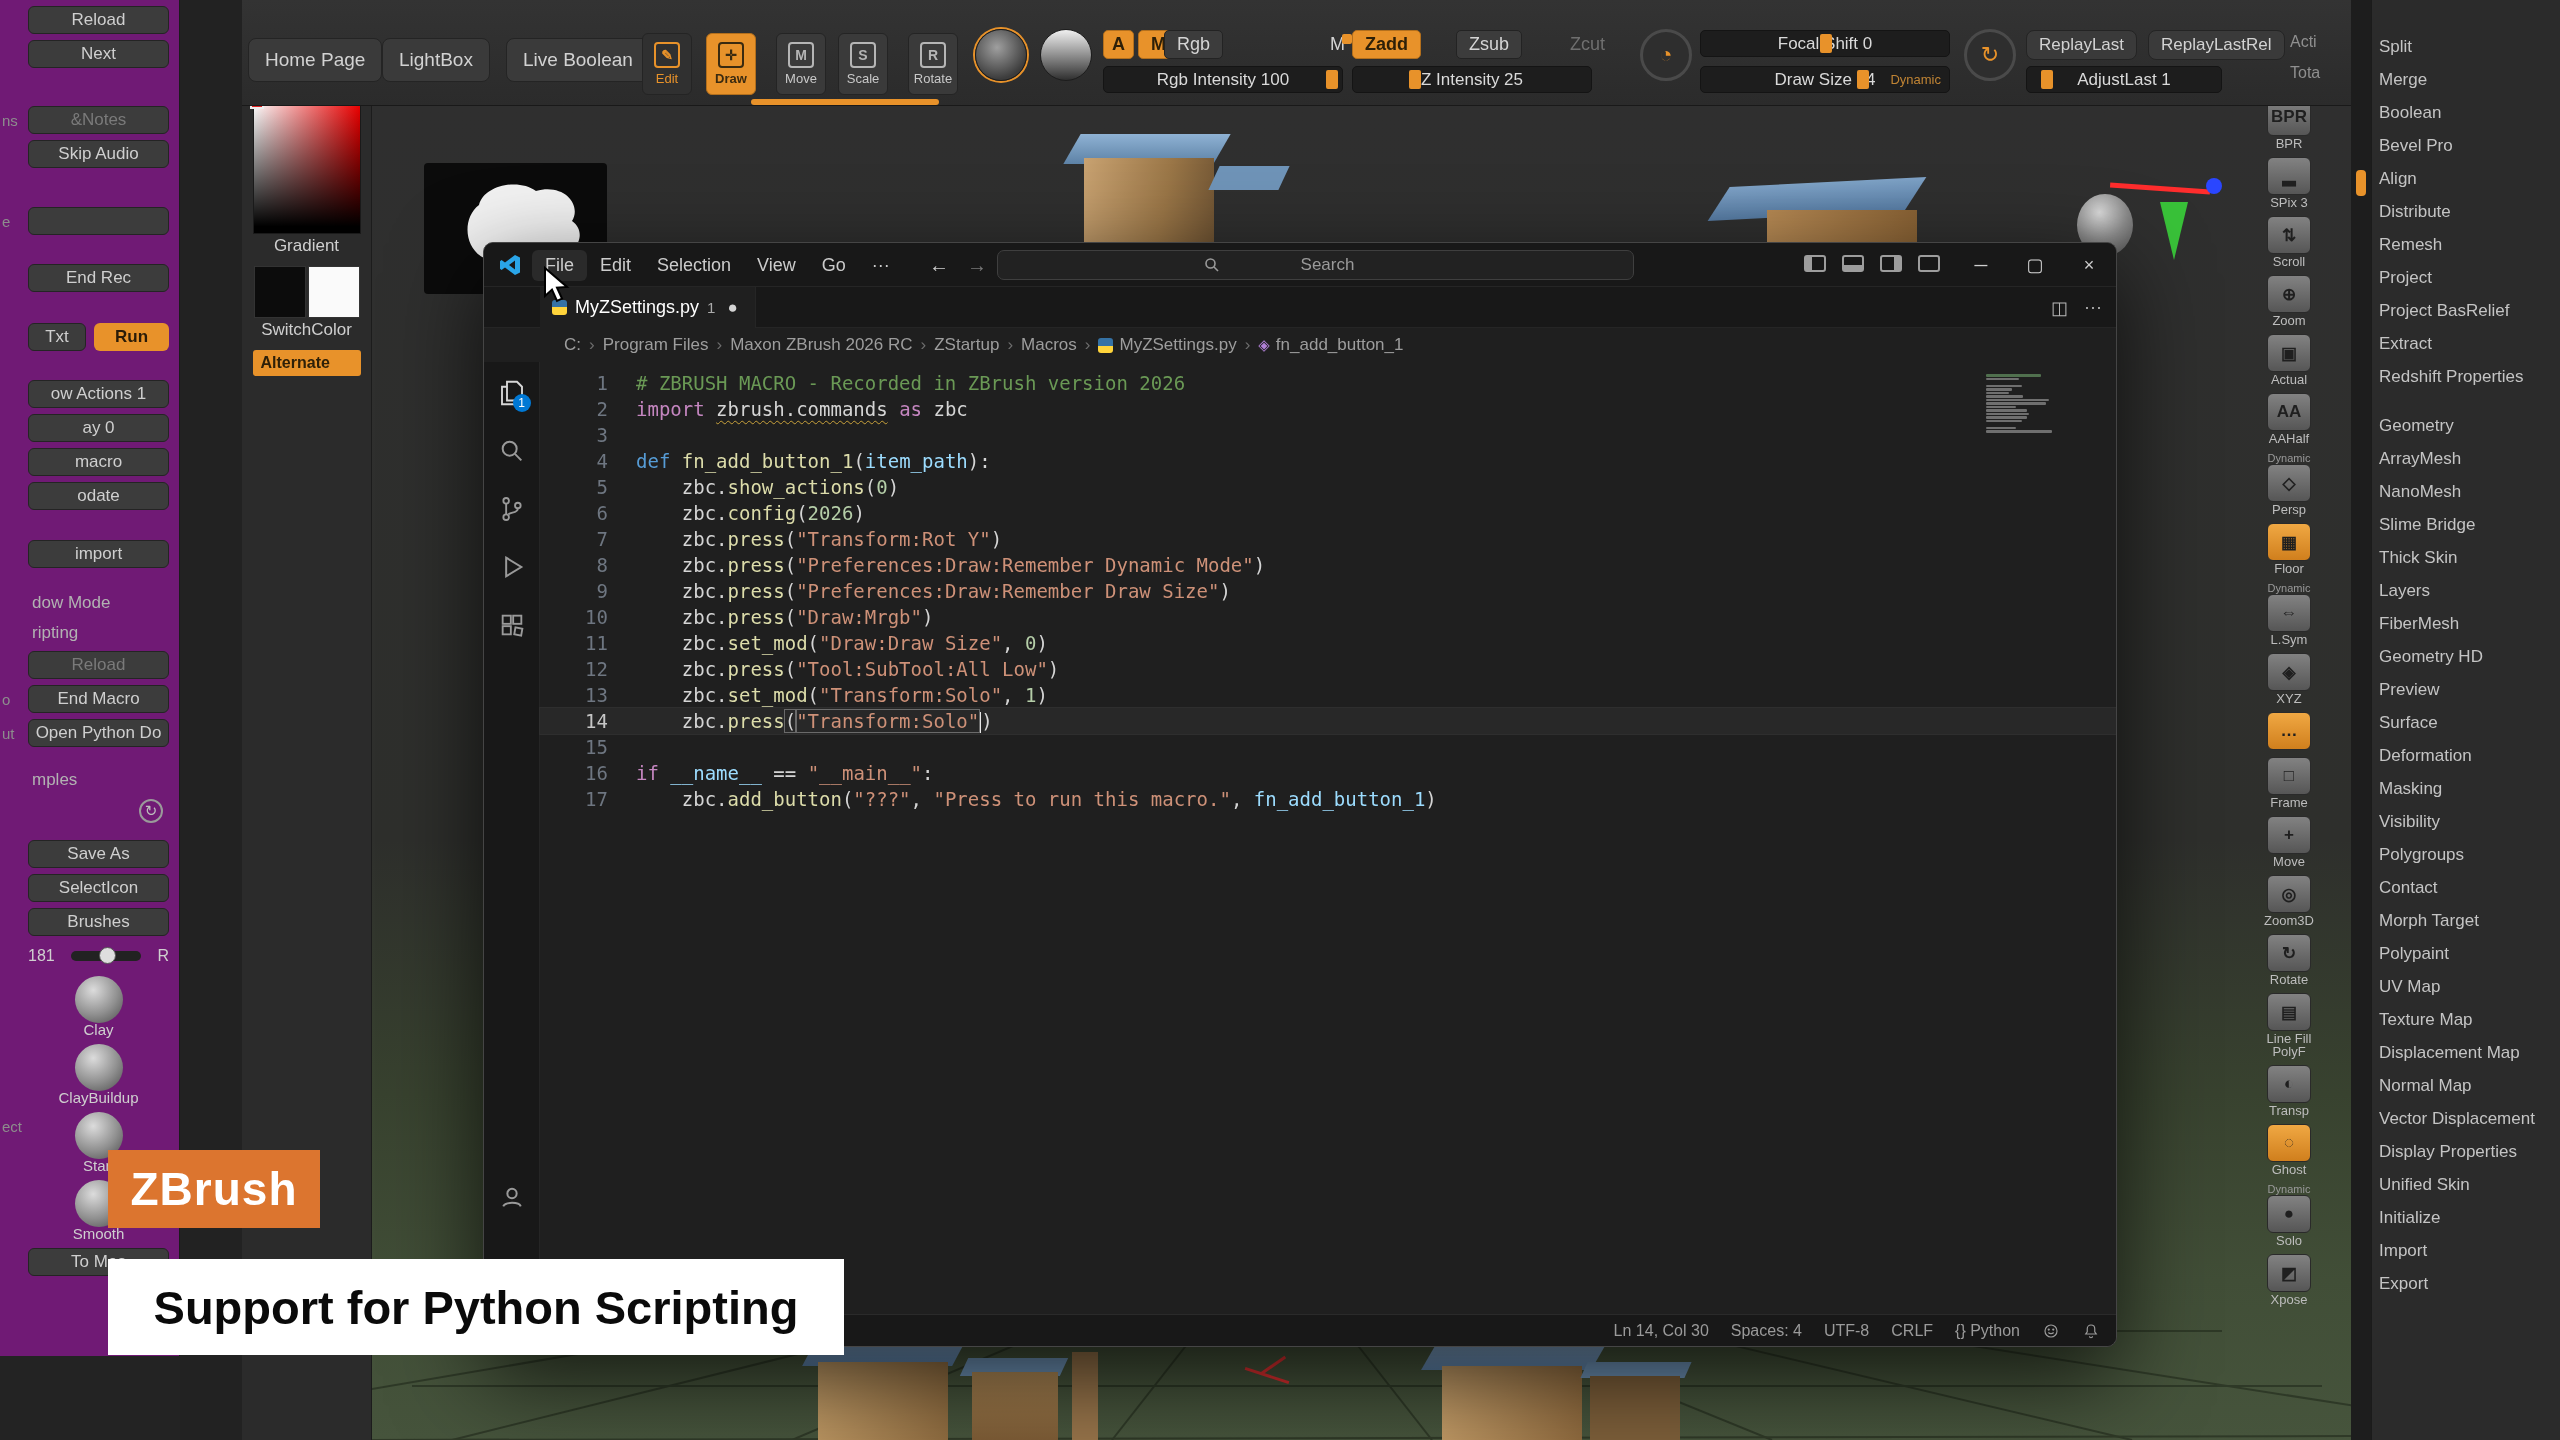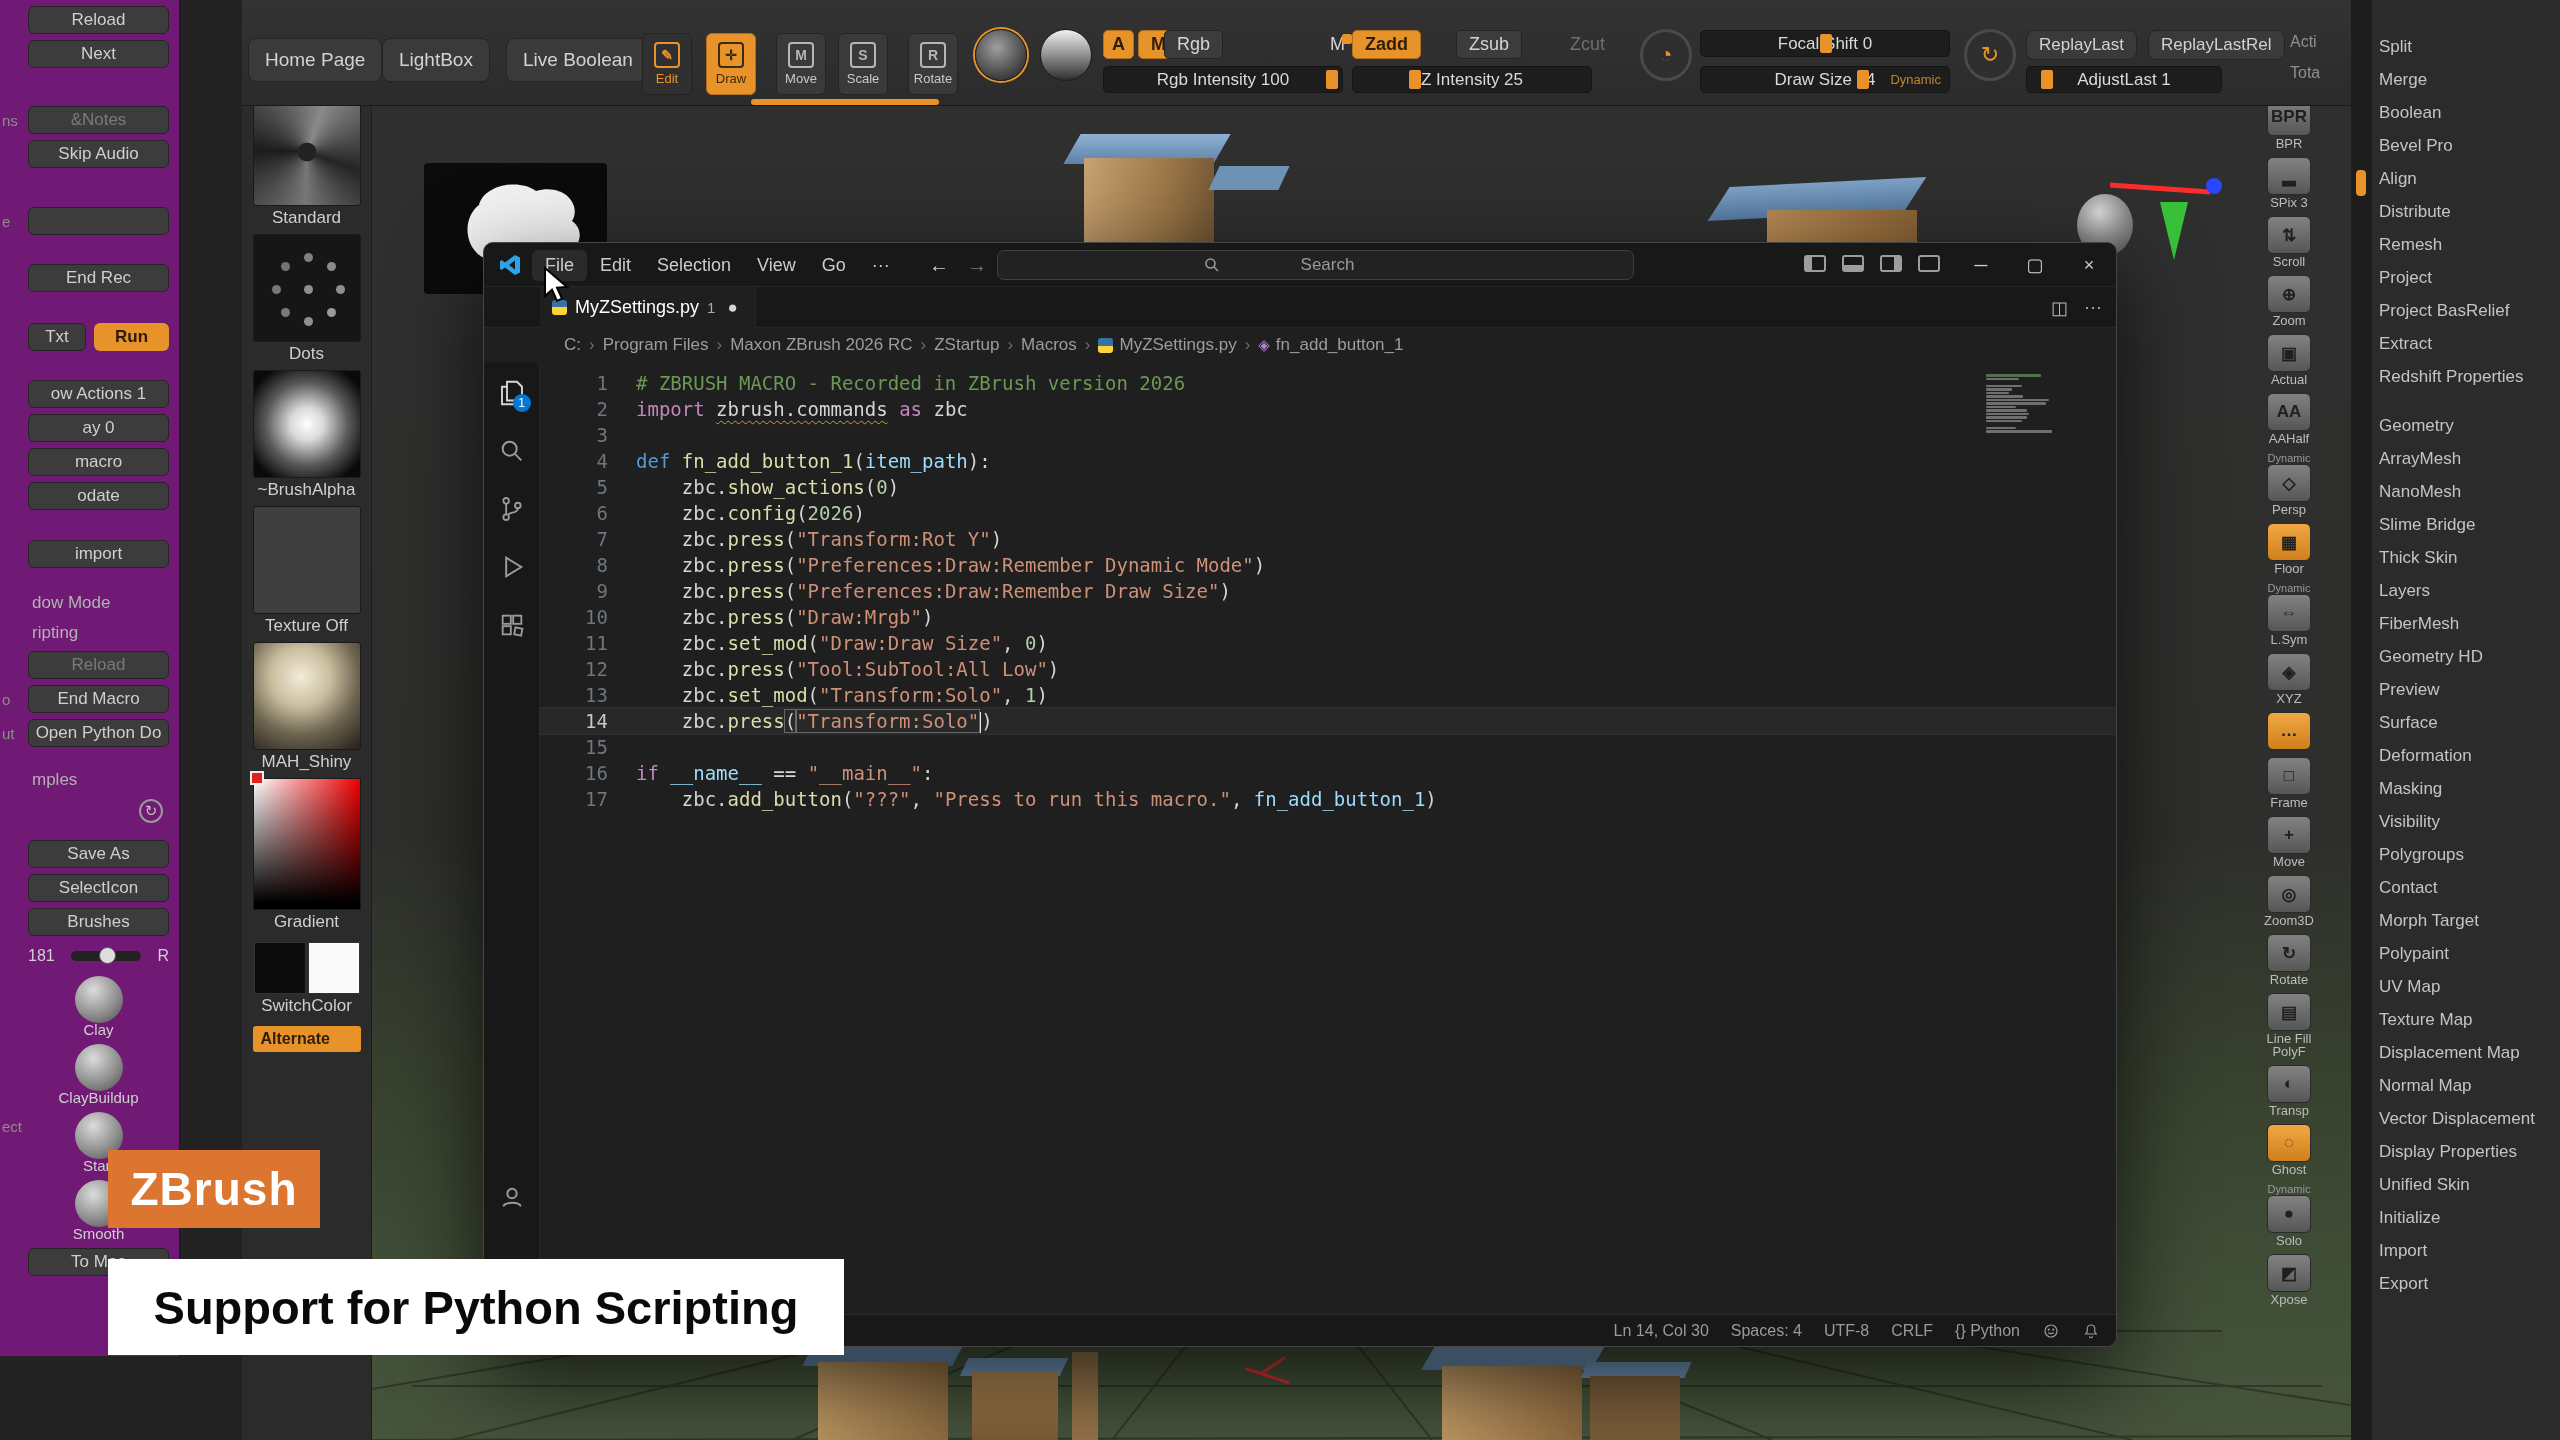--- a/index.html
+++ b/index.html
@@ -29,21 +29,21 @@
   .top-toolbar{position:absolute;left:242px;top:0;width:2109px;height:106px;background:linear-gradient(#333,#2b2b2b);border-bottom:1px solid #191919;z-index:4}
   .tb-btn{position:absolute;top:38px;height:44px;background:#3a3a3a;border:1px solid #242424;border-radius:8px;color:#d2d2d2;font-size:19px;display:flex;align-items:center;justify-content:center;padding:0 16px}
   .tool-btn{position:absolute;top:33px;width:50px;height:62px;border-radius:6px;background:#3a3a3a;border:1px solid #242424;display:flex;flex-direction:column;align-items:center;justify-content:center;gap:3px}
   .tool-btn .ic{width:26px;height:26px;border:2px solid #b5b5b5;border-radius:4px;color:#b5b5b5;font-size:14px;font-weight:bold;display:flex;align-items:center;justify-content:center}
   .tool-btn .lb{font-size:13px;color:#c9c9c9}
   .tool-btn.edit{background:#303030}
   .tool-btn.edit .ic{border-color:#e8922a;color:#e8922a}
   .tool-btn.edit .lb{color:#e8922a}
   .tool-btn.draw{background:#e8922a;border-color:#b36f1c}
   .tool-btn.draw .ic{border-color:#3a2a10;color:#3a2a10}
-  .tool-btn.draw .lb{color:#3a2a10;font-weight:normal}
+  .tool-btn.draw .lb{color:#3a2a10;font-weight:bold}
   .stroke-indicator{position:absolute;left:509px;top:99px;width:188px;height:6px;background:#e8922a;border-radius:3px}
   .tb-orb{position:absolute;top:29px;width:52px;height:52px;border-radius:50%;border:1px solid #1d1d1d}
   .tb-orb.o1{background:radial-gradient(circle at 42% 35%,#9f9f9f,#3c3c3c 72%);box-shadow:0 0 0 2px #e8922a}
   .tb-orb.o2{background:linear-gradient(180deg,#f0f0f0,#9a9a9a 45%,#2f2f2f)}
   .tb-chip{position:absolute;top:30px;height:29px;border-radius:5px;background:#3c3c3c;border:1px solid #232323;color:#d5d5d5;font-size:18px;display:flex;align-items:center;justify-content:center;padding:0 12px}
   .tb-chip.orange{background:#e8922a;border-color:#b36f1c;color:#2e2008;font-weight:bold}
   .tb-chip.dim{background:none;border:none;color:#6f6f6f}
   .tb-chip.plain{background:none;border:none}
   .tb-slider{position:absolute;height:27px;background:#1d1d1d;border:1px solid #141414;border-radius:5px;color:#dadada;font-size:17px;display:flex;align-items:center;justify-content:center}
   .tb-slider .knob{position:absolute;top:3px;width:12px;height:19px;background:#e8922a;border-radius:2px}
@@ -340,44 +340,20 @@
     <div class="tb-btn" style="left:1906px;top:30px;height:30px;font-size:17px;padding:0 12px">ReplayLastRel</div>
     <div class="tb-slider" style="left:1784px;top:66px;width:196px">
       <span>AdjustLast 1</span>
       <span class="knob" style="left:14px"></span>
     </div>
     <div class="tb-sidelabel" style="left:2048px;top:33px">Acti</div>
     <div class="tb-sidelabel" style="left:2048px;top:64px">Tota</div>
   </div>
 
   <div class="brush-panel">
-    <div id="brush-items">
-        <div class="bp-item">
-          <div class="bp-thumb swirl"></div>
-          <div class="bp-label">Standard</div>
-        </div>
-        <div class="bp-item">
-          <div class="bp-thumb dots">
-            <i></i>
-          </div>
-          <div class="bp-label">Dots</div>
-        </div>
-        <div class="bp-item">
-          <div class="bp-thumb radial"></div>
-          <div class="bp-label">~BrushAlpha</div>
-        </div>
-        <div class="bp-item">
-          <div class="bp-thumb flat"></div>
-          <div class="bp-label">Texture Off</div>
-        </div>
-        <div class="bp-item">
-          <div class="bp-thumb sphere"></div>
-          <div class="bp-label">MAH_Shiny</div>
-        </div>
-      </div>
     <div class="bp-gradient">
         <span class="sw"></span>
       </div>
     <div class="bp-label" style="text-align:center">Gradient</div>
     <div class="bp-switch">
       <span class="b"></span>
       <span class="w"></span>
     </div>
     <div class="bp-label" style="text-align:center">SwitchColor</div>
     <div class="bp-alt">Alternate</div>

